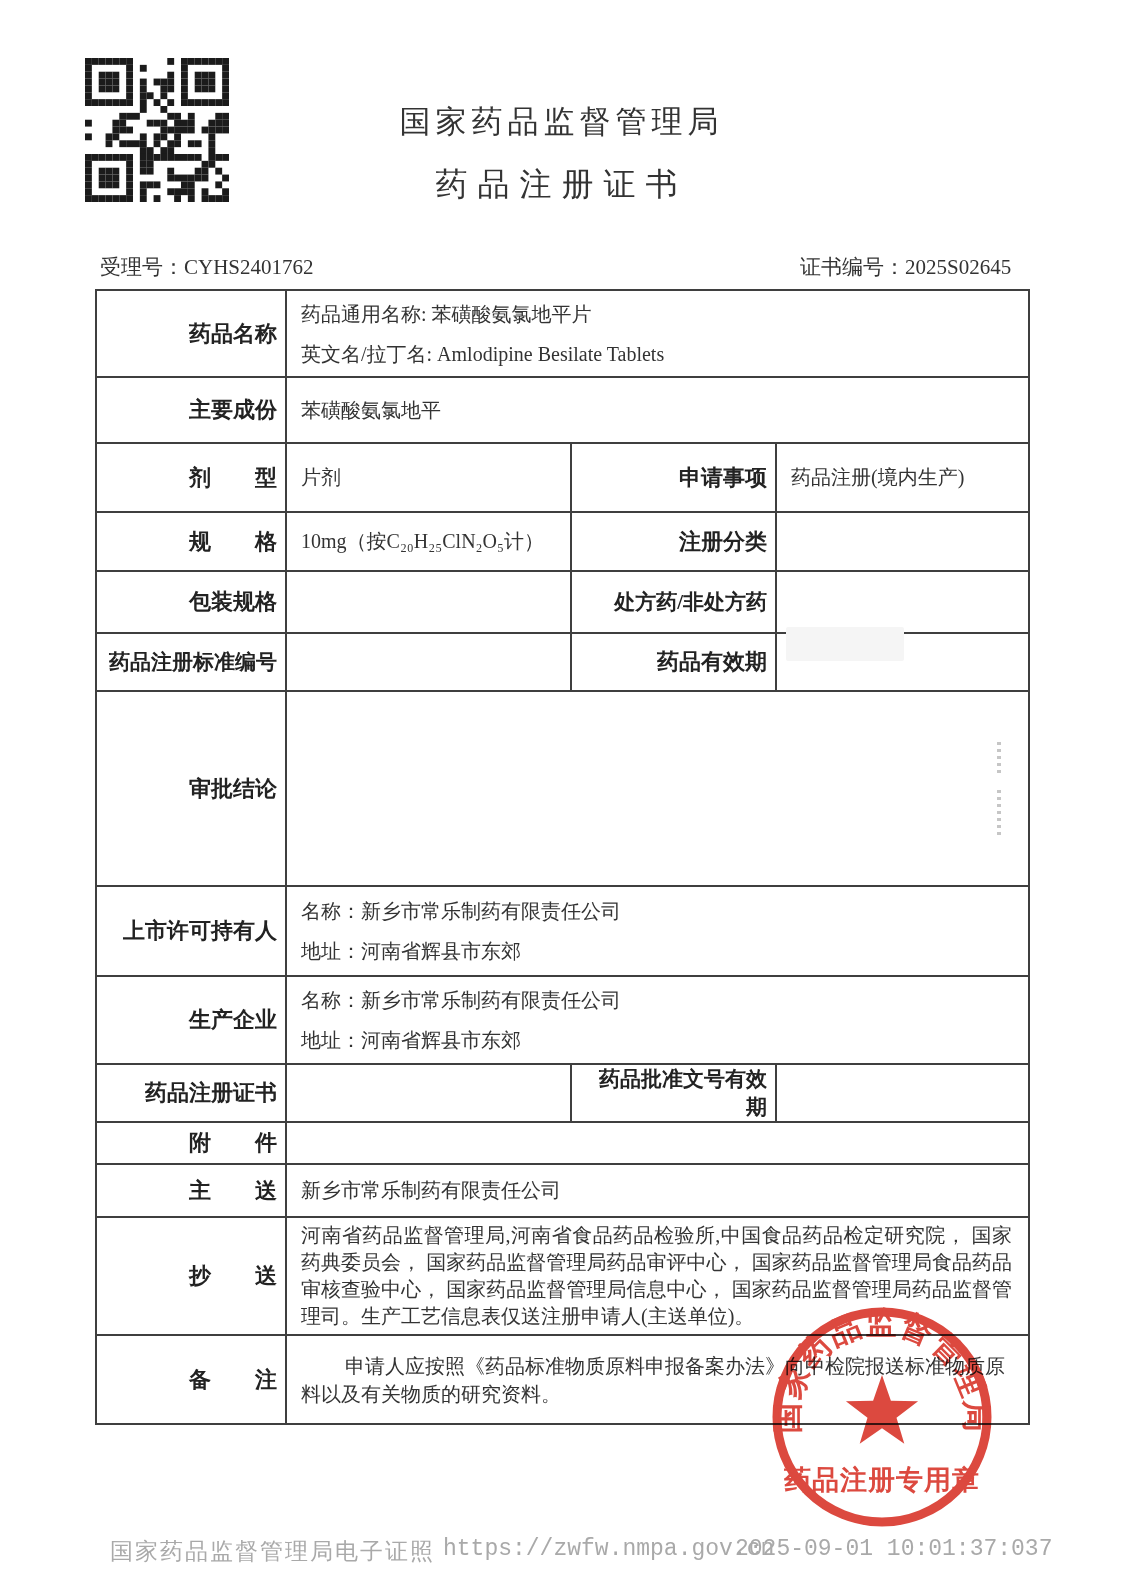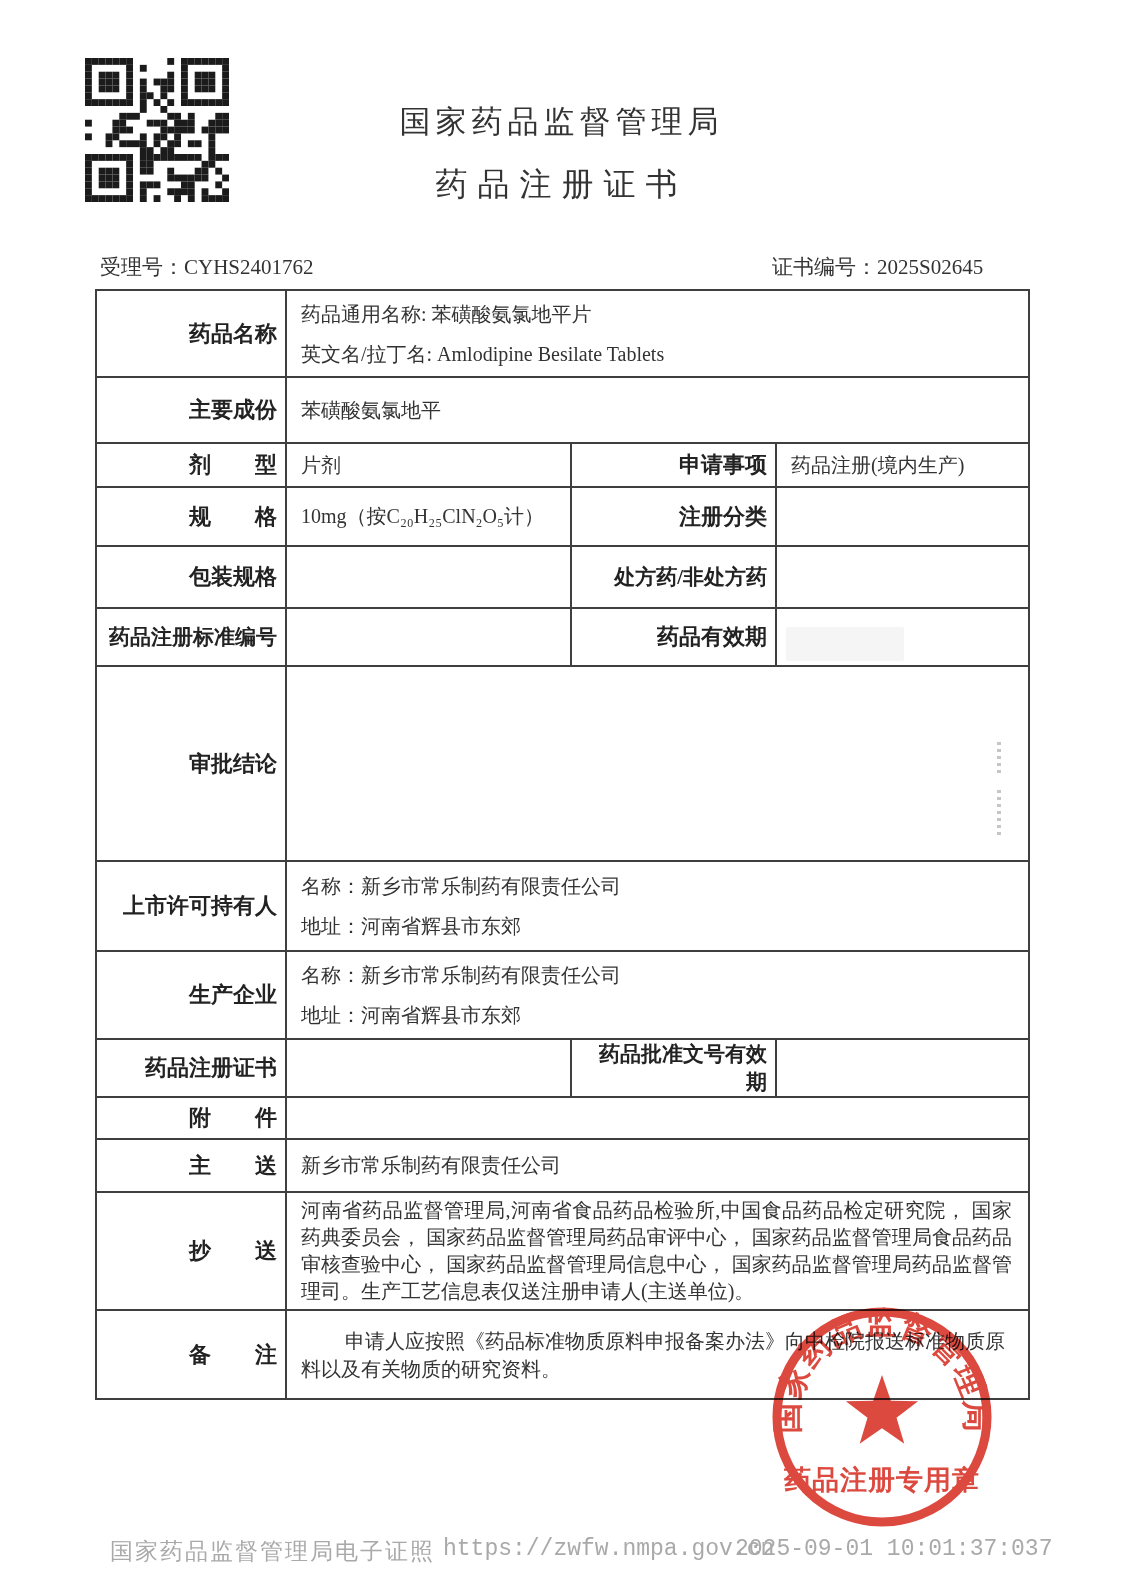--- a/index.html
+++ b/index.html
@@ -18,21 +18,21 @@
   .doc-title{
     position:absolute;left:0;top:101px;width:1123px;
     text-align:center;font-size:31px;letter-spacing:5px;color:#333;
   }
   .doc-subtitle{
     position:absolute;left:0;top:163px;width:1123px;
     text-align:center;font-size:32px;letter-spacing:10px;color:#333;
   }
   
   .meta-acceptance{position:absolute;left:100px;top:253px;font-size:21px;color:#333;}
-  .meta-certificate{position:absolute;left:772px;top:253px;font-size:21px;color:#333;}
+  .meta-certificate{position:absolute;left:800px;top:253px;font-size:21px;color:#333;}
   
   table.cert{
     position:absolute;left:95px;top:289px;
     width:933px;border-collapse:collapse;table-layout:fixed;
     font-size:20px;color:#333;
   }
   table.cert td{border:2px solid #3f3f3f;vertical-align:middle;overflow:hidden;}
   td.lbl{
     text-align:right;font-weight:bold;font-size:22px;color:#222;
     padding:0 8px;
@@ -319,21 +319,21 @@
         <div>药品通用名称: 苯磺酸氨氯地平片</div>
         <div>英文名/拉丁名: Amlodipine Besilate Tablets</div>
       </td>
     </tr>
 
     <tr style="height:66px">
       <td class="lbl">主要成份</td>
       <td class="val" colspan="3">苯磺酸氨氯地平</td>
     </tr>
 
-    <tr style="height:44px">
+    <tr style="height:69px">
       <td class="lbl">剂　　型</td>
       <td class="val">片剂</td>
       <td class="lbl">申请事项</td>
       <td class="val">药品注册(境内生产)</td>
     </tr>
 
     <tr style="height:59px">
       <td class="lbl">规　　格</td>
       <td class="val">10mg（按C₂₀H₂₅ClN₂O₅计）</td>
       <td class="lbl">注册分类</td>

